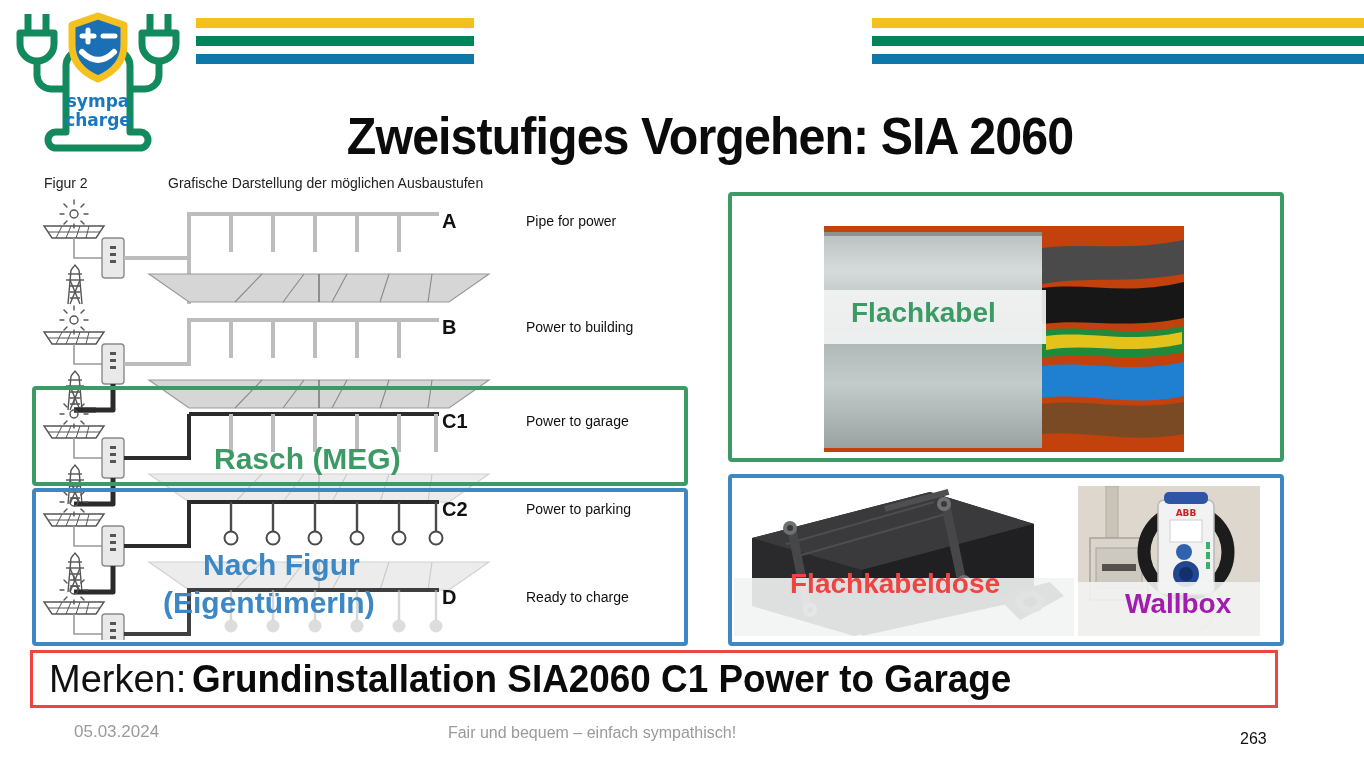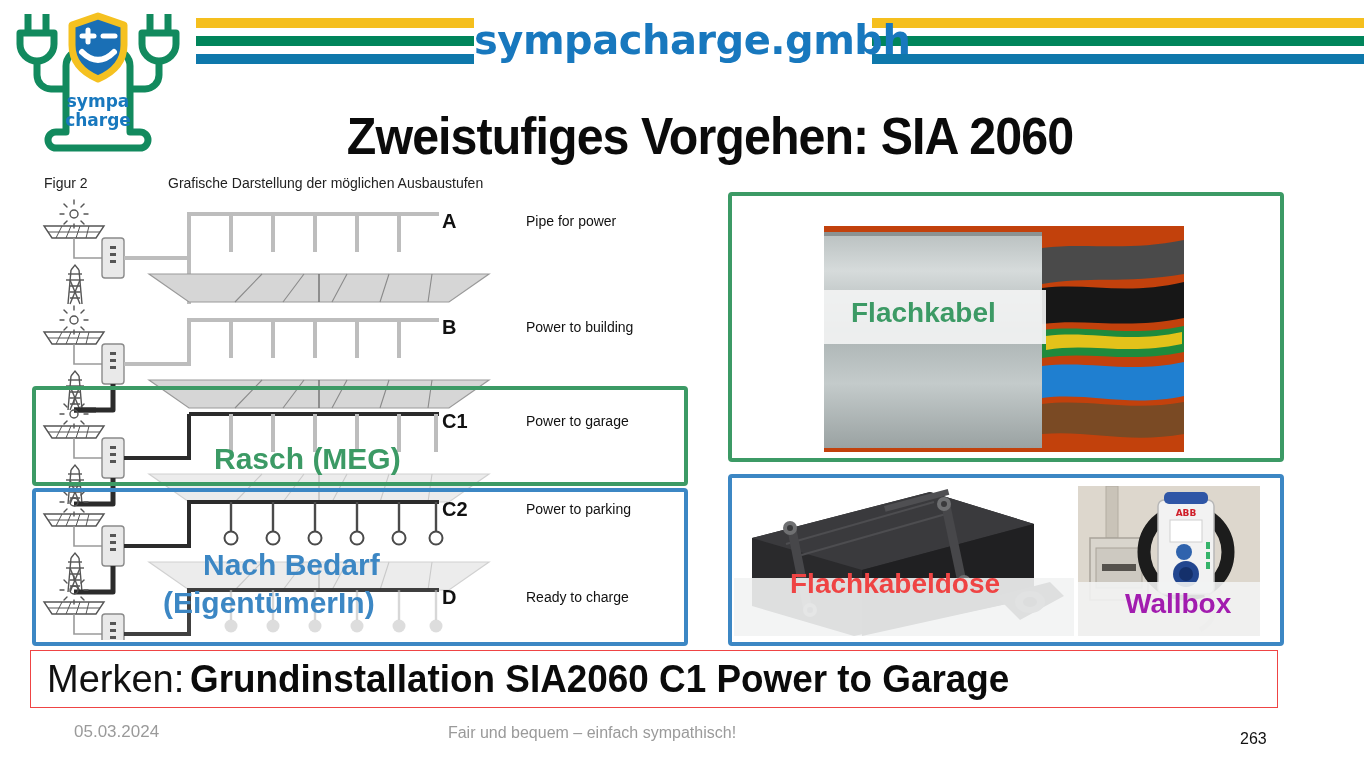--- a/index.html
+++ b/index.html
@@ -55,21 +55,21 @@
   #photo-flachkabel{left:824px;top:226px;width:360px;height:226px;}
   #photo-dose{left:734px;top:478px;width:340px;height:158px;}
   #photo-wallbox{left:1078px;top:486px;width:182px;height:150px;}
   .photo-cap{position:absolute;font-size:28px;font-weight:bold;white-space:nowrap;}
   #cap-flachkabel{left:851px;top:297px;color:#3C9A65;}
   #cap-flachkabeldose{left:790px;top:568px;color:#ef4444;}
   #cap-wallbox{left:1125px;top:588px;color:#a21caf;}
 
   
   #merken-banner{position:absolute;left:30px;top:650px;width:1248px;height:58px;
-      border:1px solid #ef4444;background:rgba(255,255,255,0.72);box-sizing:border-box;
+      border:3px solid #ef4444;background:rgba(255,255,255,0.72);box-sizing:border-box;
       display:flex;align-items:center;padding-left:16px;}
   #merken-prefix{font-size:38px;color:#111;}
   #merken-bold{font-size:38px;font-weight:bold;color:#0b0b0b;margin-left:6px;
       transform:scaleX(0.97);transform-origin:left center;}
 
   
   #footer-date{position:absolute;left:74px;top:722px;font-size:17px;color:#9a9a9a;}
   #footer-slogan{position:absolute;left:0;top:724px;width:1184px;text-align:center;
       font-size:16px;color:#9a9a9a;}
   #footer-page{position:absolute;left:1240px;top:730px;font-size:16px;color:#111;}
@@ -81,21 +81,20 @@
   <div id="stripes-left" class="stripes">
     <div class="bar y"></div>
     <div class="bar g"></div>
     <div class="bar b"></div>
   </div>
   <div id="stripes-right" class="stripes">
     <div class="bar y"></div>
     <div class="bar g"></div>
     <div class="bar b"></div>
   </div>
-  <div id="brand-wordmark">sympacharge.gmbh</div>
 </div>
 
 <div id="logo">
   <svg width="180" height="158" viewBox="0 0 180 158">
 
     <g fill="none" stroke="#128A5E" stroke-width="7">
       <path d="M20 12 L20 30"></path>
         <path d="M38 12 L38 30"></path>
       <path d="M12 31 h34 v11 a17 17 0 0 1 -17 17 a17 17 0 0 1 -17 -17 z" stroke-linejoin="round"></path>
       <path d="M29 59 v14 a14 14 0 0 0 14 14 h14"></path>
@@ -290,21 +289,21 @@
     </g>
     <text x="412" y="408" font-family="Liberation Sans,sans-serif" font-size="20" font-weight="bold" fill="#111">D</text>
     <text x="496" y="406" font-family="Liberation Sans,sans-serif" font-size="14" fill="#111">Ready to charge</text>
   </svg>
 </div>
 
 <div id="box-c1" class="hl-box"></div>
 <div id="box-c2d" class="hl-box blue"></div>
 
 <div id="cap-rasch" class="overlay-cap">Rasch (MEG)</div>
-<div id="cap-bedarf1" class="overlay-cap">Nach Bedarf</div>
+<div id="cap-bedarf1" class="overlay-cap">Nach Figur</div>
 <div id="cap-bedarf2" class="overlay-cap">(EigentümerIn)</div>
 
 <div id="photo-flachkabel" class="photo">
   <svg width="360" height="226" viewBox="0 0 360 226">
     <defs>
       <linearGradient id="sheath" x1="0" y1="0" x2="0" y2="1">
         <stop offset="0%" stop-color="#b9c0c0"></stop>
           <stop offset="18%" stop-color="#d6dbdb"></stop>
         <stop offset="45%" stop-color="#a9b1b1"></stop>
           <stop offset="70%" stop-color="#c4cbcb"></stop>

